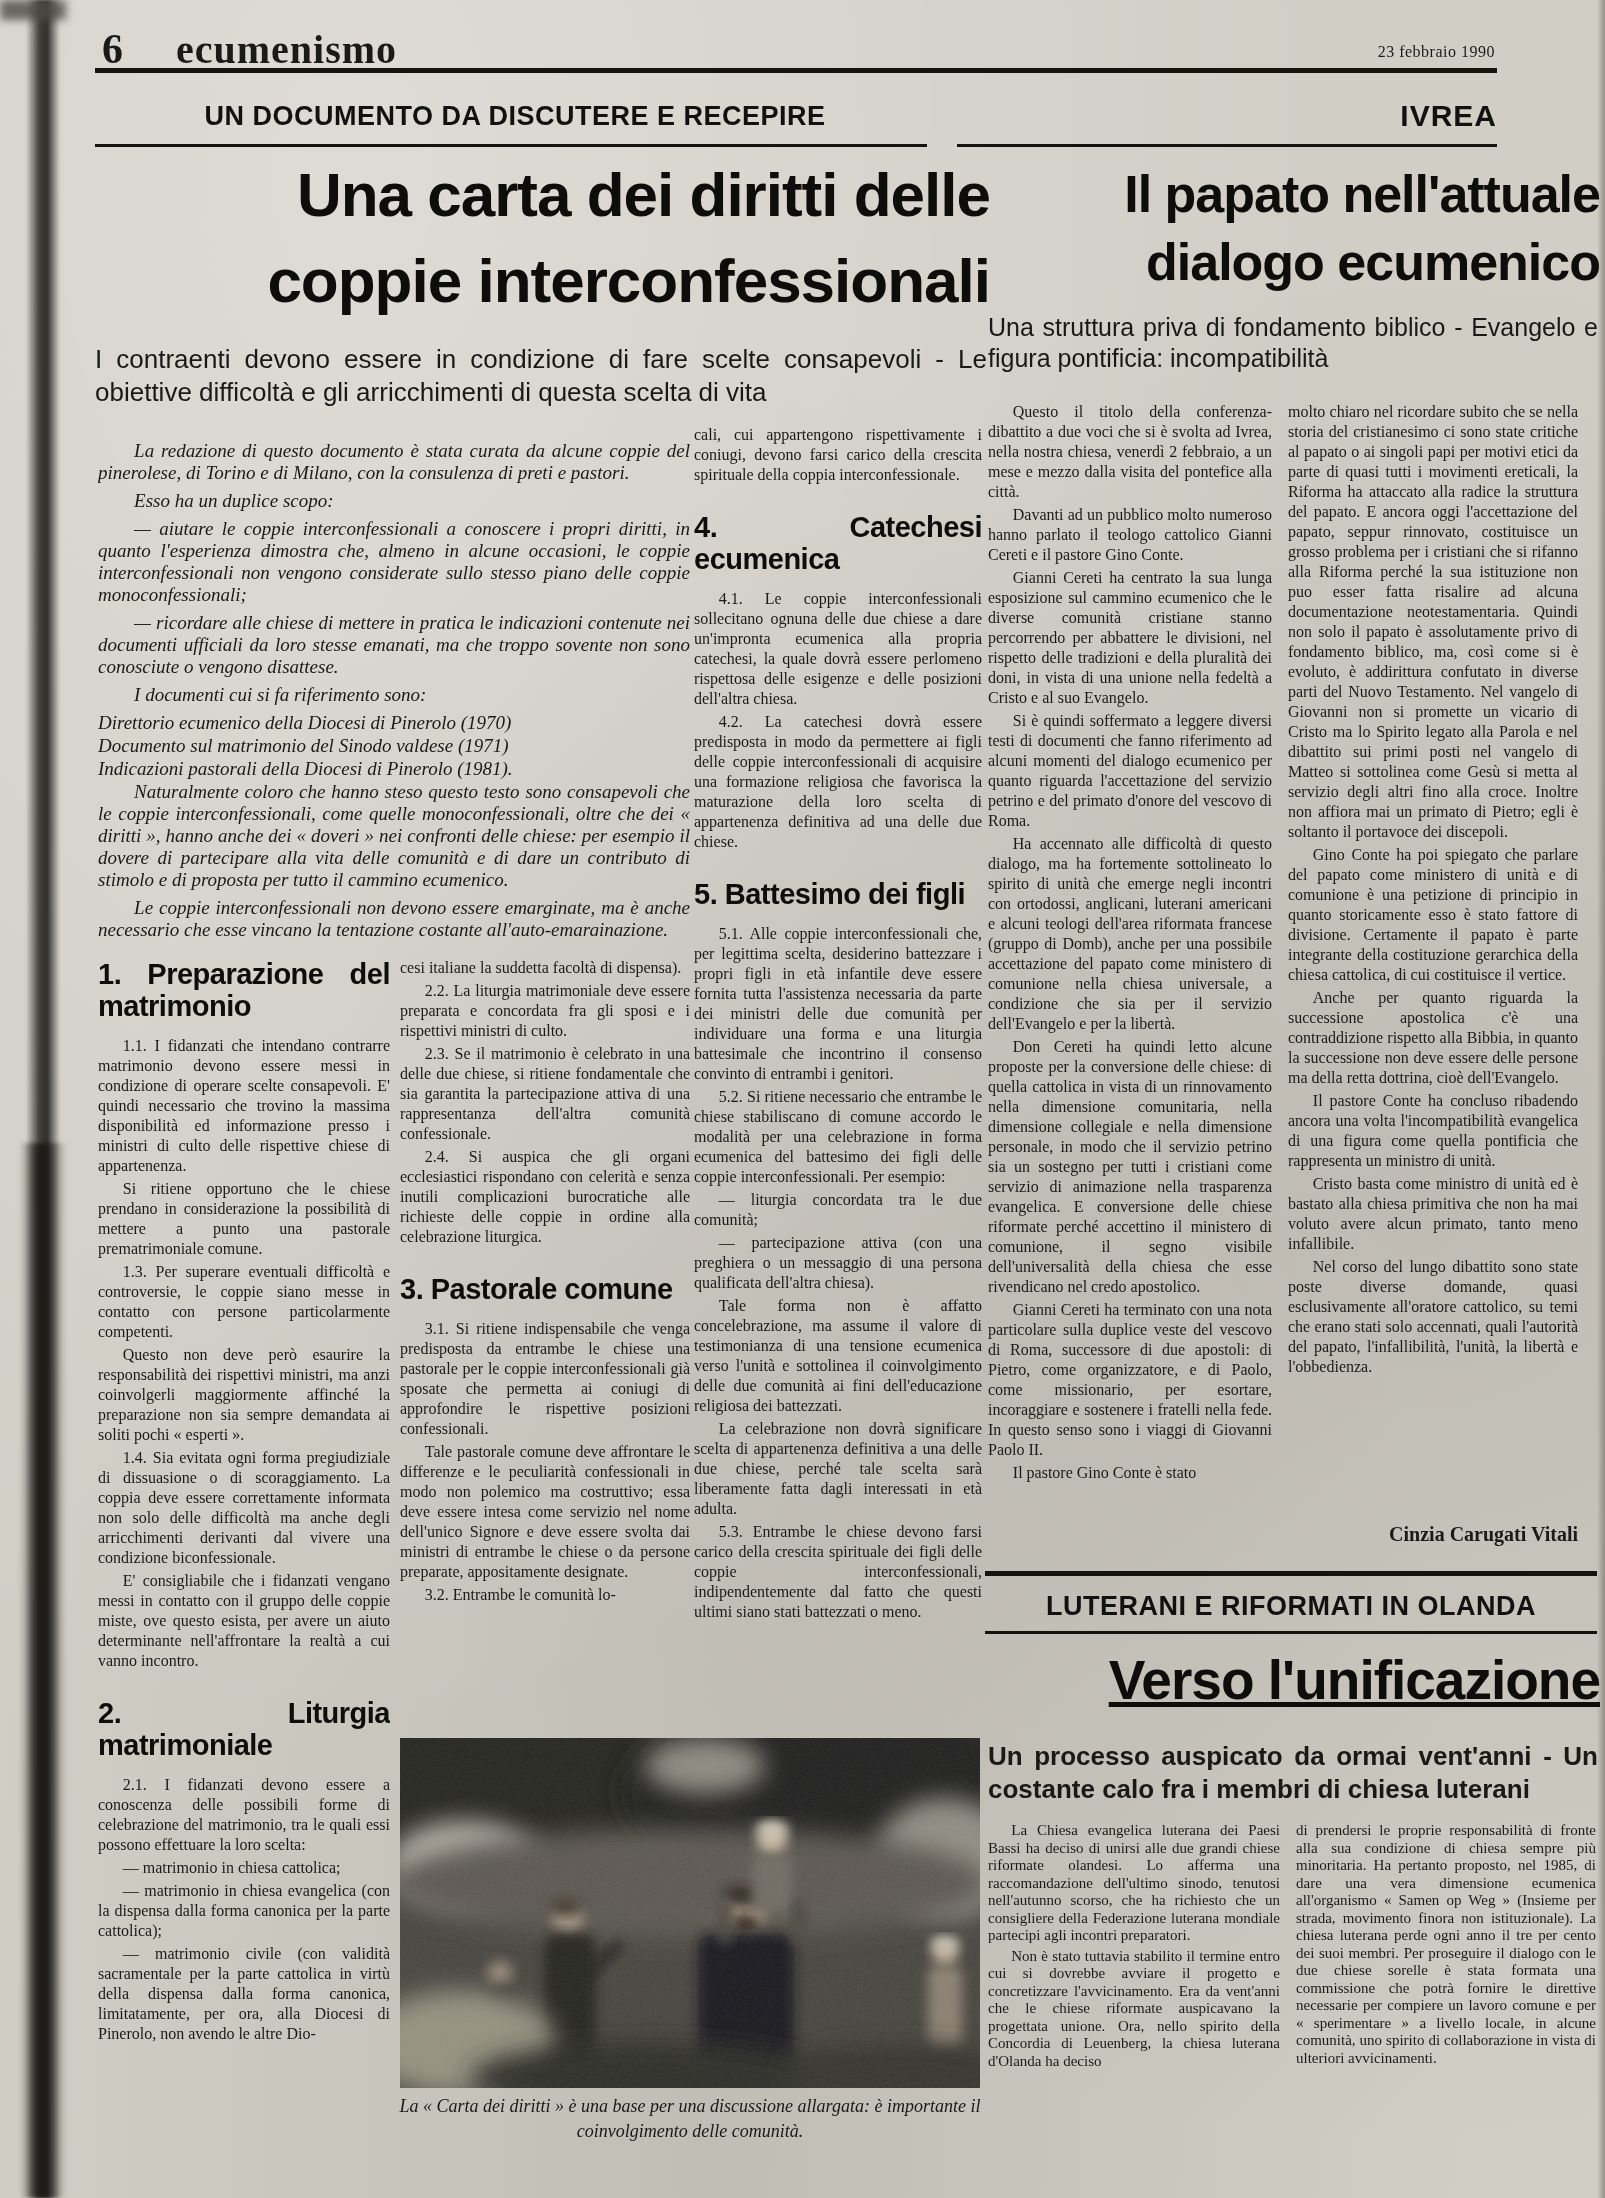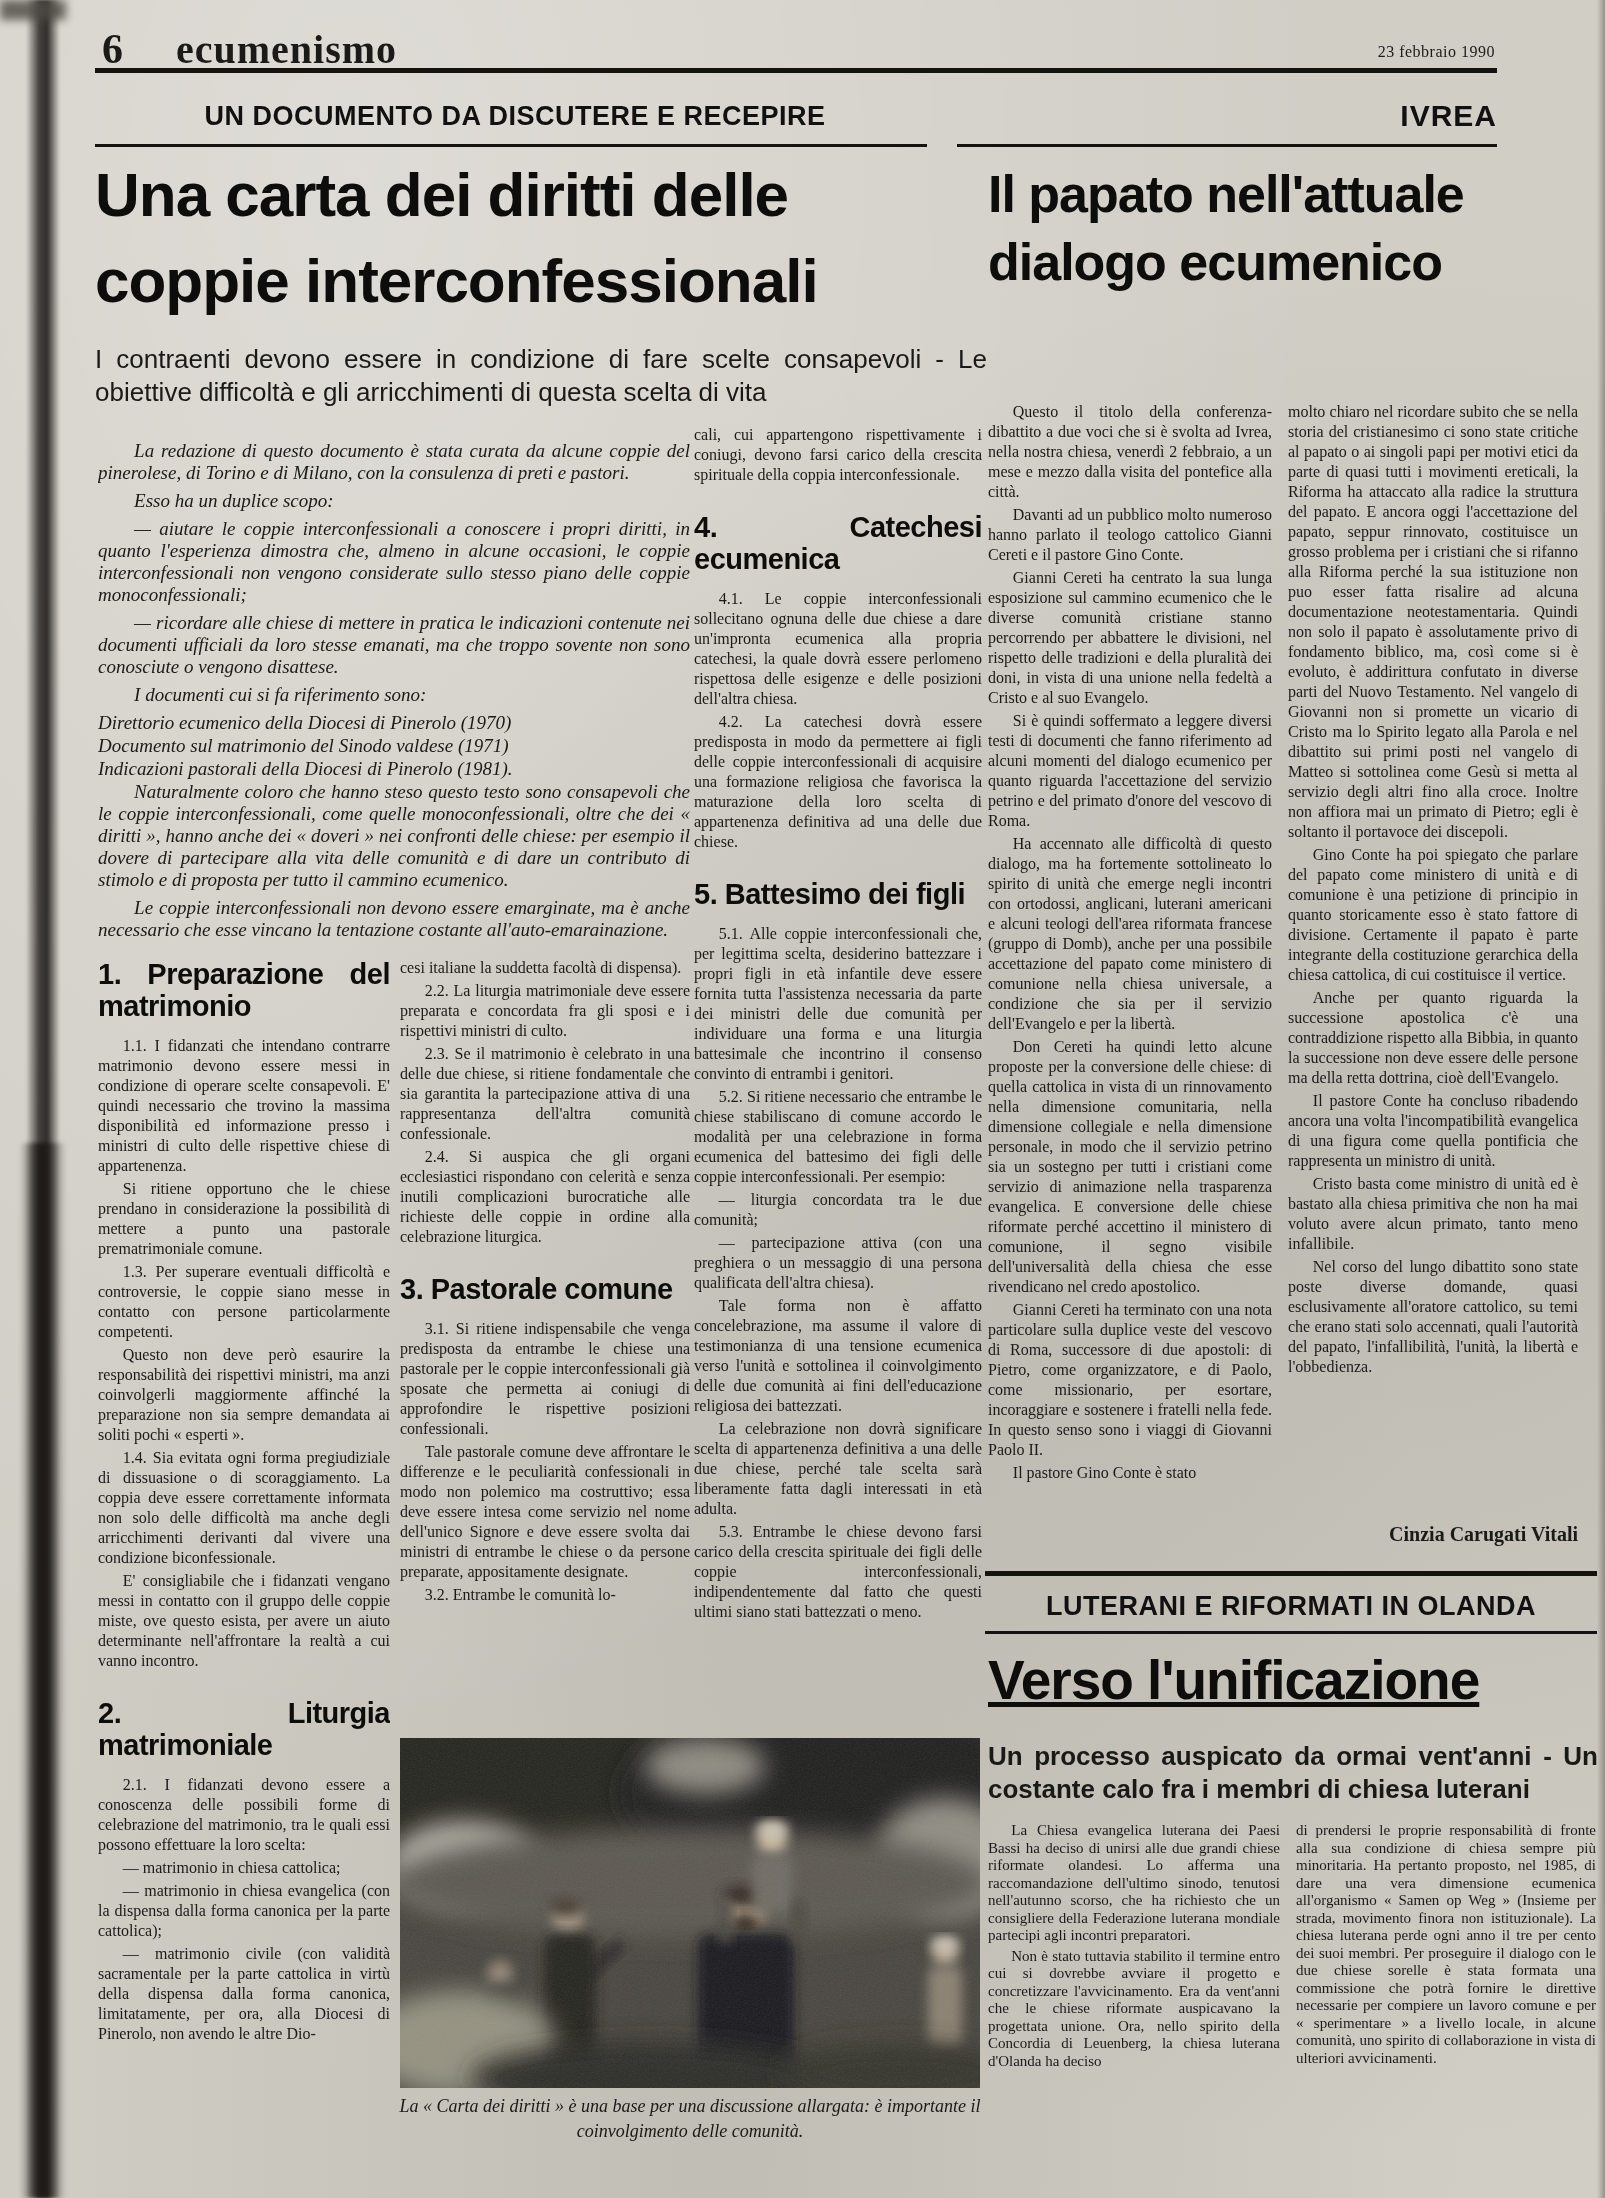--- a/index.html
+++ b/index.html
@@ -21,21 +21,21 @@
   .edge-right{right:0;top:0;width:8px;height:100%;background:linear-gradient(270deg, rgba(90,86,78,.5), rgba(90,86,78,0));}
   
   .hrule{position:absolute;background:#14130f;}
   
   .pageno{font:700 42px/1 "Liberation Serif", serif;letter-spacing:1px;}
   .section{font:700 40px/1 "Liberation Serif", serif;letter-spacing:1px;}
   .pdate{font:16px/1 "Liberation Serif", serif;letter-spacing:.5px;}
   .kicker{font:700 27px/1.1 "Liberation Sans", sans-serif;letter-spacing:.5px;color:#111;}
   .kicker-right{font:700 30px/1.1 "Liberation Sans", sans-serif;letter-spacing:1px;color:#111;}
   
-  .hl{font-family:"Liberation Sans", sans-serif;font-weight:700;color:#0d0d0b;letter-spacing:-1px;}
+  .hl{font-family:"Liberation Sans", sans-serif;font-weight:700;color:#0d0d0b;letter-spacing:-1px;text-align:right;}
   .doc-headline{font-size:62px;line-height:86px;}
   .pap-headline{font-size:52px;line-height:68px;}
   .verso-headline{font-size:55px;line-height:60px;}
   .deck{font-family:"Liberation Sans", sans-serif;color:#191917;text-align:justify;}
   .doc-deck{font-size:26px;line-height:33px;}
   .pap-deck{font-size:25px;line-height:31px;}
   .verso-deck{font-size:26px;line-height:33px;}
   
   .col{overflow:hidden;text-align:justify;}
   .bodycol{font:16px/20px "Liberation Serif", serif;}
@@ -180,20 +180,21 @@
       <ellipse cx="500" cy="335" rx="120" ry="30" fill="#33322c" filter="url(#b12)"></ellipse>
       <rect width="580" height="350" filter="url(#grain)" opacity="0.5"></rect>
     </svg>
   </figure>
   <figcaption class="abs caption" style="left:396px;top:2094px;width:588px;">La « Carta dei diritti » è una base per una discussione allargata: è importante il coinvolgimento delle comunità.</figcaption>
 
   <h2 class="abs hl pap-headline" style="left:988px;top:160px;width:612px;margin:0;">
     <span>Il papato nell'attuale</span><br>
     <span>dialogo ecumenico</span>
   </h2>
+  <p class="abs deck pap-deck" style="left:988px;top:312px;width:610px;margin:0;">Una struttura priva di fondamento biblico - Evangelo e figura pontificia: incompatibilità</p>
   <div class="abs col bodycol" style="left:988px;top:402px;width:284px;height:1152px;">
       <p>Questo il titolo della conferenza-dibattito a due voci che si è svolta ad Ivrea, nella nostra chiesa, venerdì 2 febbraio, a un mese e mezzo dalla visita del pontefice alla città.</p>
       <p>Davanti ad un pubblico molto numeroso hanno parlato il teologo cattolico Gianni Cereti e il pastore Gino Conte.</p>
       <p>Gianni Cereti ha centrato la sua lunga esposizione sul cammino ecumenico che le diverse comunità cristiane stanno percorrendo per abbattere le divisioni, nel rispetto delle tradizioni e della pluralità dei doni, in vista di una unione nella fedeltà a Cristo e al suo Evangelo.</p>
       <p>Si è quindi soffermato a leggere diversi testi di documenti che fanno riferimento ad alcuni momenti del dialogo ecumenico per quanto riguarda l'accettazione del servizio petrino e del primato d'onore del vescovo di Roma.</p>
       <p>Ha accennato alle difficoltà di questo dialogo, ma ha fortemente sottolineato lo spirito di unità che emerge negli incontri con ortodossi, anglicani, luterani americani e alcuni teologi dell'area riformata francese (gruppo di Domb), anche per una possibile accettazione del papato come ministero di comunione nella chiesa universale, a condizione che sia per il servizio dell'Evangelo e per la libertà.</p>
       <p>Don Cereti ha quindi letto alcune proposte per la conversione delle chiese: di quella cattolica in vista di un rinnovamento nella dimensione comunitaria, nella dimensione collegiale e nella dimensione personale, in modo che il servizio petrino sia un sostegno per tutti i cristiani come servizio di animazione nella trasparenza evangelica. E conversione delle chiese riformate perché accettino il ministero di comunione, il segno visibile dell'universalità della chiesa che esse rivendicano nel credo apostolico.</p>
       <p>Gianni Cereti ha terminato con una nota particolare sulla duplice veste del vescovo di Roma, successore di due apostoli: di Pietro, come organizzatore, e di Paolo, come missionario, per esortare, incoraggiare e sostenere i fratelli nella fede. In questo senso sono i viaggi di Giovanni Paolo II.</p>
       <p>Il pastore Gino Conte è stato</p>
     </div>

